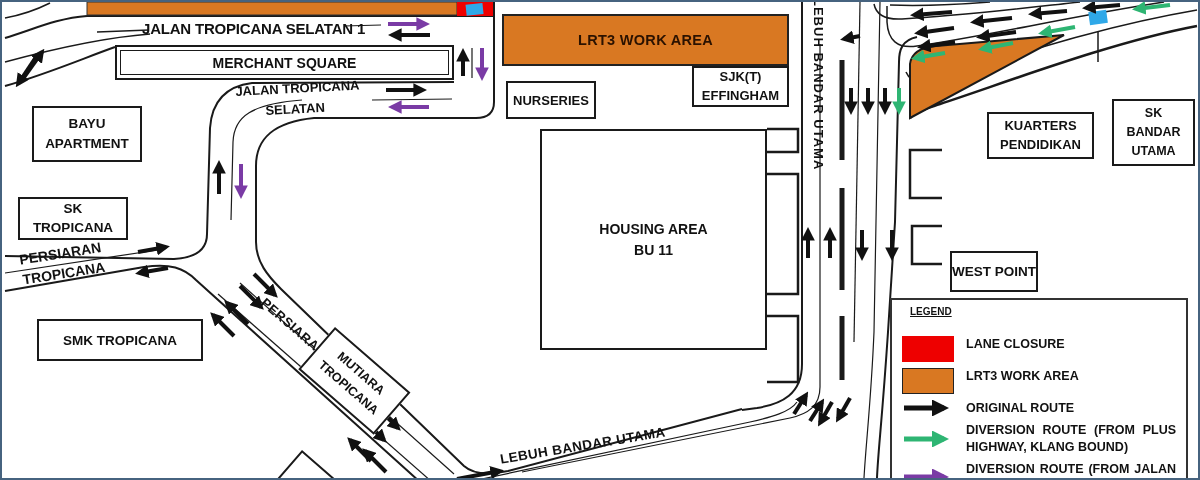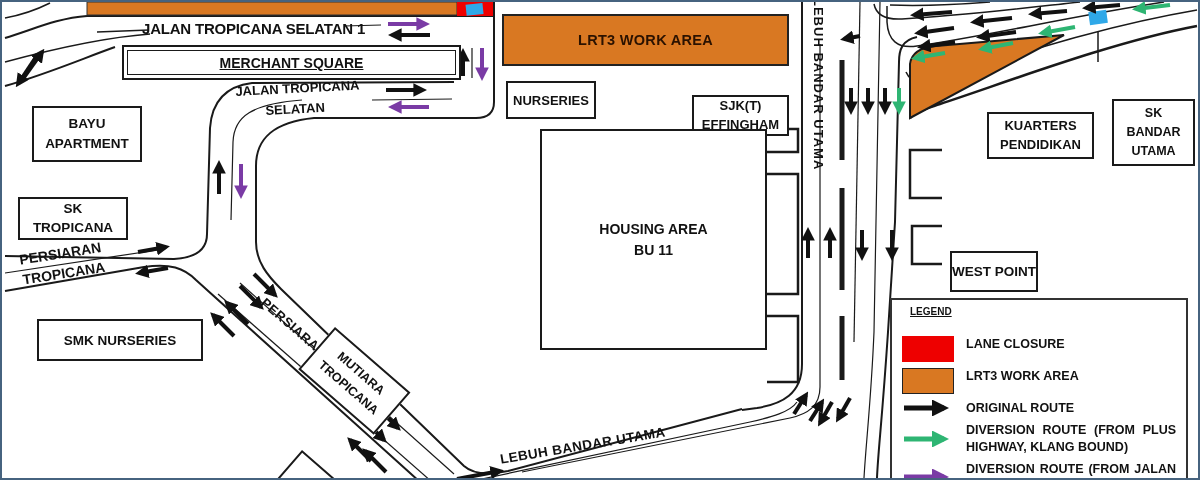--- a/index.html
+++ b/index.html
@@ -9,22 +9,22 @@
     font-family:"Liberation Sans",sans-serif;color:#111;
   }
   #roads{position:absolute;left:0;top:0;width:1196px;height:476px;}
   .lbl{position:absolute;font-weight:bold;color:#111;white-space:pre-line;}
   .box{
     position:absolute;background:#fff;border:2px solid #1a1a1a;
     display:flex;align-items:center;justify-content:center;text-align:center;
     font-weight:bold;color:#111;white-space:pre-line;box-sizing:border-box;
   }
   .nowrap{white-space:nowrap;}
-  #merchant-outer{position:absolute;left:120px;top:43px;width:339px;height:35px;
-    border:2px solid #1a1a1a;background:#fff;box-sizing:border-box;padding:3px;text-decoration:underline;}
+  #merchant-outer{position:absolute;left:113px;top:43px;width:339px;height:35px;
+    border:2px solid #1a1a1a;background:#fff;box-sizing:border-box;padding:3px;}
   #merchant-inner{width:100%;height:100%;border:1.5px solid #1a1a1a;box-sizing:border-box;
     display:flex;align-items:center;justify-content:center;font-weight:bold;font-size:14px;}
   #lrt3-box{background:#d97822;border:2.5px solid #222;color:#2b1200;}
   #legend{
     position:absolute;left:888px;top:296px;width:298px;height:200px;
     background:#fff;border:2px solid #333;box-sizing:border-box;padding:6px 10px 0 10px;
   }
   #legend .title{font-size:10px;font-weight:bold;text-decoration:underline;margin-bottom:19px;padding-left:8px;}
   .lrow{display:flex;margin-bottom:6px;}
   .licon{width:64px;flex:0 0 64px;display:flex;align-items:center;}
@@ -170,27 +170,27 @@
   <div class="lbl nowrap rot" style="left:497px;top:450px;font-size:13.5px;letter-spacing:0.4px;transform:rotate(-9.5deg);">LEBUH BANDAR UTAMA</div>
   <div class="lbl nowrap rot" style="left:824px;top:-4px;font-size:13px;letter-spacing:1px;transform:rotate(90deg);">LEBUH BANDAR UTAMA</div>
 
   <div id="merchant-outer">
     <div id="merchant-inner">MERCHANT SQUARE</div>
   </div>
   <div class="box" style="left:30px;top:104px;width:110px;height:56px;font-size:13.5px;line-height:1.5;">BAYU
 APARTMENT</div>
   <div class="box" style="left:16px;top:195px;width:110px;height:43px;font-size:13.5px;line-height:1.4;">SK
 TROPICANA</div>
-  <div class="box" style="left:35px;top:317px;width:166px;height:42px;font-size:13.5px;">SMK NURSERIES</div>
+  <div class="box" style="left:35px;top:317px;width:166px;height:42px;font-size:13.5px;">SMK TROPICANA</div>
   <div class="box rot" style="left:333px;top:325px;width:100px;height:56px;font-size:12.5px;line-height:1.5;transform:rotate(41deg);">MUTIARA
 TROPICANA</div>
   <div class="box rot" style="left:300px;top:448px;width:72px;height:46px;transform:rotate(41deg);"></div>
   <div class="box" id="lrt3-box" style="left:500px;top:12px;width:287px;height:52px;font-size:14.5px;letter-spacing:0.3px;">LRT3 WORK AREA</div>
   <div class="box" style="left:504px;top:79px;width:90px;height:38px;font-size:13px;">NURSERIES</div>
-  <div class="box" style="left:690px;top:93px;width:97px;height:41px;font-size:13px;line-height:1.45;">SJK(T)
+  <div class="box" style="left:690px;top:64px;width:97px;height:41px;font-size:13px;line-height:1.45;">SJK(T)
 EFFINGHAM</div>
   <div class="box" style="left:538px;top:127px;width:227px;height:221px;font-size:14px;line-height:1.5;">HOUSING AREA
 BU 11</div>
   <div class="box" style="left:985px;top:110px;width:107px;height:47px;font-size:13px;line-height:1.45;">KUARTERS
 PENDIDIKAN</div>
   <div class="box" style="left:1110px;top:97px;width:83px;height:67px;font-size:12.5px;line-height:1.5;">SK
 BANDAR
 UTAMA</div>
   <div class="box" style="left:948px;top:249px;width:88px;height:41px;font-size:13.5px;">WEST POINT</div>
 

